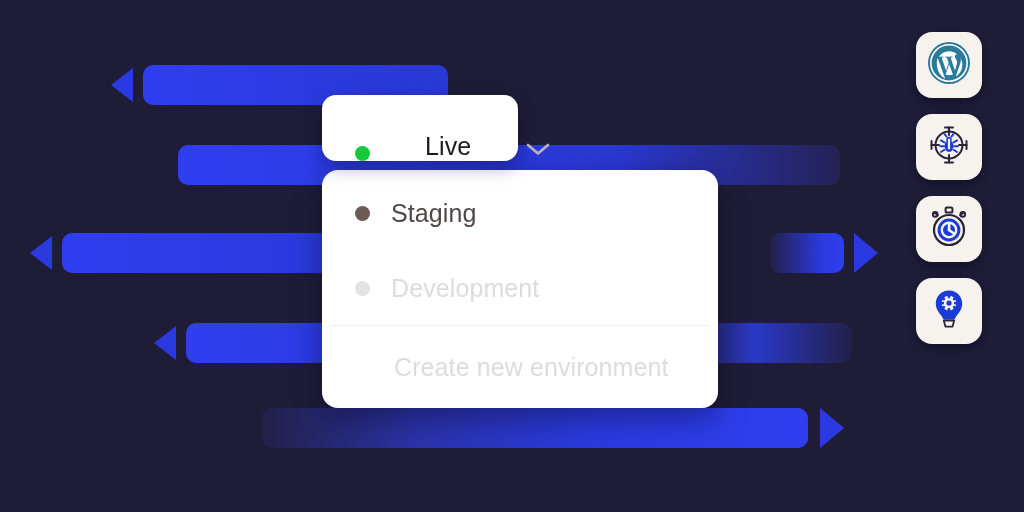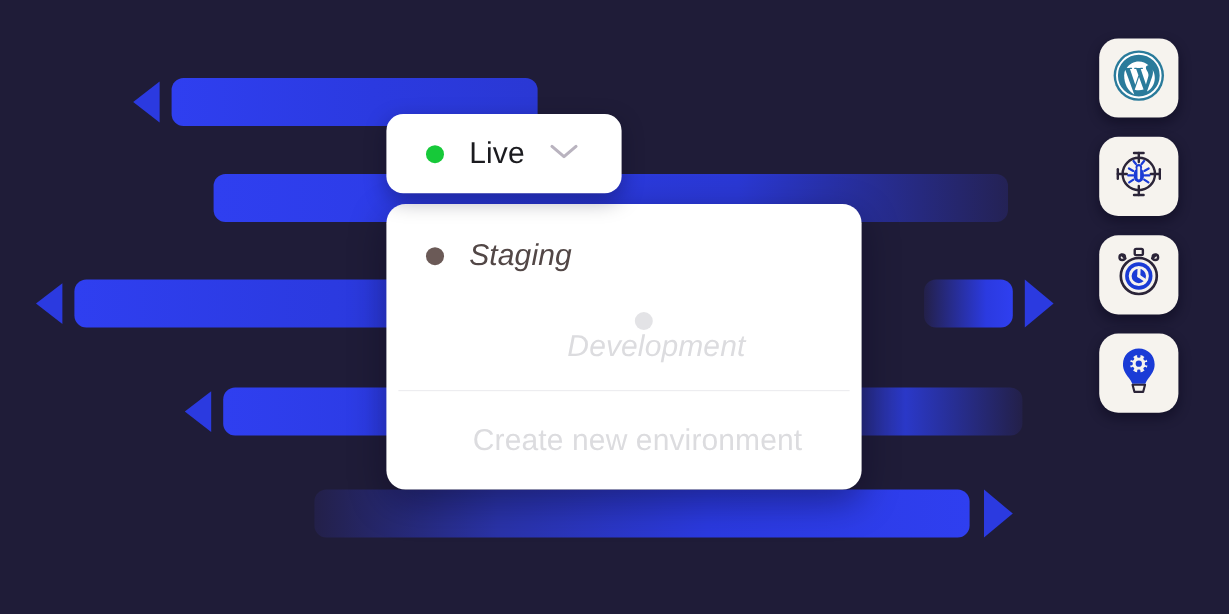--- a/index.html
+++ b/index.html
@@ -47,24 +47,25 @@
   
   .env-trigger {
     position: absolute;
     left: 322px;
     top: 95px;
     width: 196px;
     height: 66px;
     background: #ffffff;
     border-radius: 14px;
     display: flex;
-    align-items: center;
+    align-items: flex-end;
     padding-left: 33px;
     box-shadow: 0 6px 18px rgba(8,6,28,0.35);
     z-index: 20;
+    gap: 34px;
   }
   .dot {
     width: 15px;
     height: 15px;
     border-radius: 50%;
     flex: 0 0 auto;
   }
   .dot.live { background: #16c939; }
   .dot.staging { background: #6b5a57; }
   .dot.development { background: #e3e3e6; }
@@ -94,30 +95,29 @@
     overflow: hidden;
   }
   .menu-item {
     position: absolute;
     left: 0;
     width: 100%;
     height: 56px;
     display: flex;
     align-items: center;
     padding-left: 33px;
-    font-style: italic;
   }
   .menu-item .mlabel {
     margin-left: 21px;
     font-size: 25px;
     letter-spacing: .1px;
   }
   .menu-item.staging { top: 15px; }
   .menu-item.staging .mlabel { color: #524746; }
-  .menu-item.development { top: 90px; flex-direction: column; }
+  .menu-item.development { top: 90px; }
   .menu-item.development .mlabel { color: #dcdcdf; }
 
   .menu-divider {
     position: absolute;
     left: 10px;
     top: 155px;
     width: 376px;
     height: 1px;
     background: #ededf0;
   }

